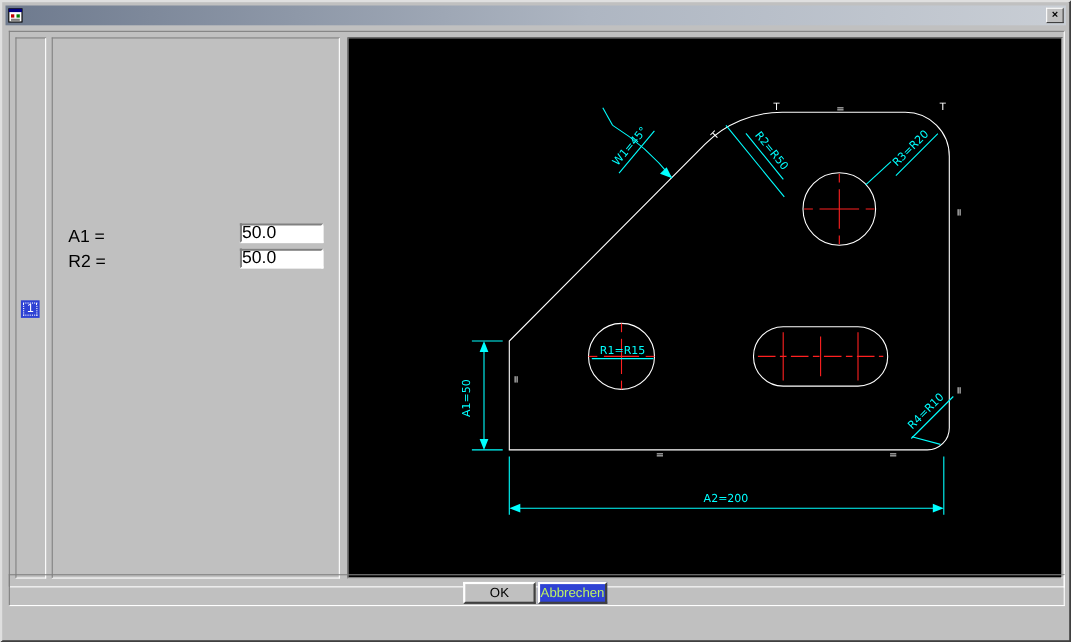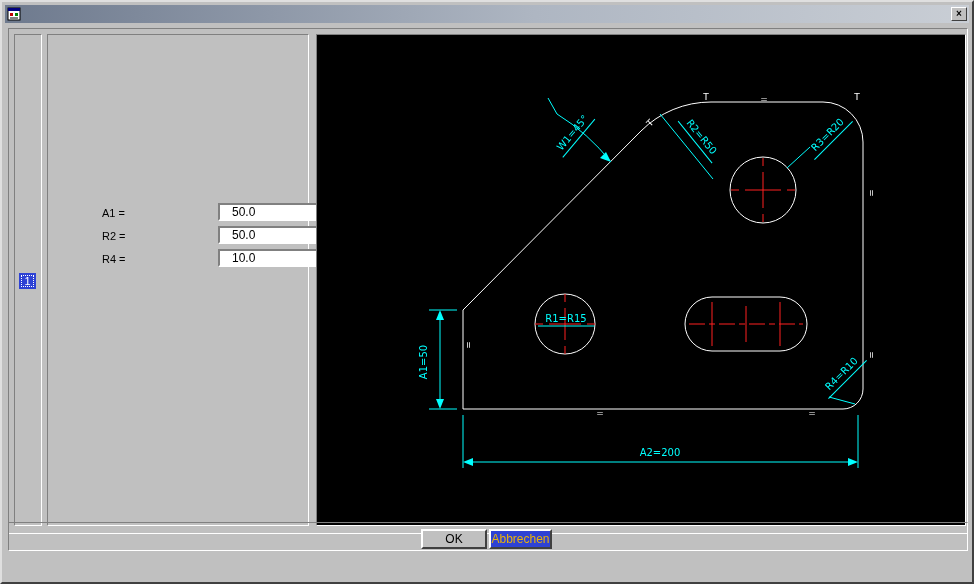--- a/index.html
+++ b/index.html
@@ -25,37 +25,37 @@
     border:1px solid;border-color:#808080 #ffffff #ffffff #808080;box-sizing:border-box;}
 
   .selector-panel{position:absolute;left:5px;top:5px;width:28px;height:492px;background:#c0c0c0;}
   .page-tab{position:absolute;left:4px;top:238px;width:17px;height:16px;background:#2e42d4;
     color:#fff;font-size:11px;display:flex;align-items:center;justify-content:center;
     outline:1px dotted #fff;outline-offset:-3px;cursor:default;}
 
   .form-panel{position:absolute;left:38px;top:5px;width:262px;height:492px;background:#c0c0c0;}
   .form-rows{position:absolute;left:0;top:168px;right:0;}
   .frow{position:relative;height:23px;}
-  .flabel{position:absolute;left:14px;top:4px;font-size:11px;color:#000;margin-left:40px;}
+  .flabel{position:absolute;left:14px;top:4px;font-size:16px;color:#000;}
   .field{position:absolute;left:170px;top:0;width:72px;height:14px;
     border:2px solid;border-color:#808080 #ffffff #ffffff #808080;background:#fff;
-    font-size:12px;font-family:"Liberation Sans",sans-serif;padding:0 12px;}
+    font-size:16px;font-family:"Liberation Sans",sans-serif;padding:0 0;}
 
   .preview-panel{position:absolute;left:307px;top:5px;width:650px;height:492px;background:#000;}
   .preview-panel svg{display:block;}
   svg text{font-family:"DejaVu Sans",sans-serif;font-size:10px;}
   svg text.glyph{font-size:9px;}
 
   .button-bar{position:absolute;left:6px;top:520px;width:960px;height:29px;
     border:1px solid;border-color:#808080 #ffffff #ffffff #808080;box-sizing:border-box;}
   .btn{position:absolute;top:6px;height:20px;font-size:12px;padding:0;
     border:2px solid;border-color:#ffffff #404040 #404040 #ffffff;background:#c0c0c0;color:#000;
     font-family:"Liberation Sans",sans-serif;}
   .btn.ok{left:412px;width:66px;}
-  .btn.cancel{left:480px;width:63px;background:#2e42d4;color:#eab308;}
+  .btn.cancel{left:480px;width:63px;background:#2e42d4;color:#bef264;}
 </style>
 </head>
 <body>
 
 <div class="window">
 
   <div class="titlebar">
     <span class="app-icon">
       <svg width="14" height="14" viewBox="0 0 14 14">
         <rect x="1" y="1" width="12" height="12" fill="#ffffff" stroke="#000000"></rect>
@@ -79,24 +79,20 @@
 
     <div class="form-panel sunken">
       <div class="form-rows">
         <div class="frow">
           <span class="flabel">A1 =</span>
           <input class="field" value="50.0" style="">
         </div>
         <div class="frow">
           <span class="flabel">R2 =</span>
           <input class="field" value="50.0" style="">
-        </div>
-        <div class="frow">
-          <span class="flabel">R4 =</span>
-          <input class="field" value="10.0" style="">
         </div>
       </div>
     </div>
 
     <div class="preview-panel sunken">
       <svg width="648" height="490" viewBox="0 0 648 490">
 
         <g fill="none" stroke-width="1" stroke="#ffffff">
           <path d="M 146 374 L 146 275 L 324 96 A 99 99 0 0 1 394 67 L 506 67 A 40 40 0 0 1 546 107 L 546 354 A 20 20 0 0 1 526 374 Z"></path>
           <circle cx="446" cy="155" r="33"></circle>

